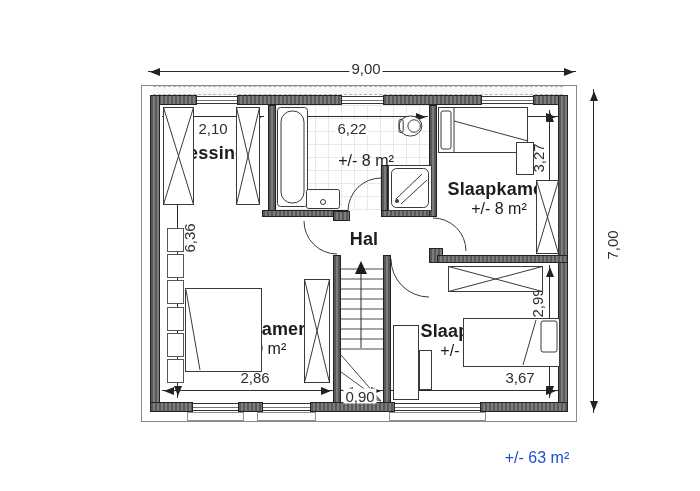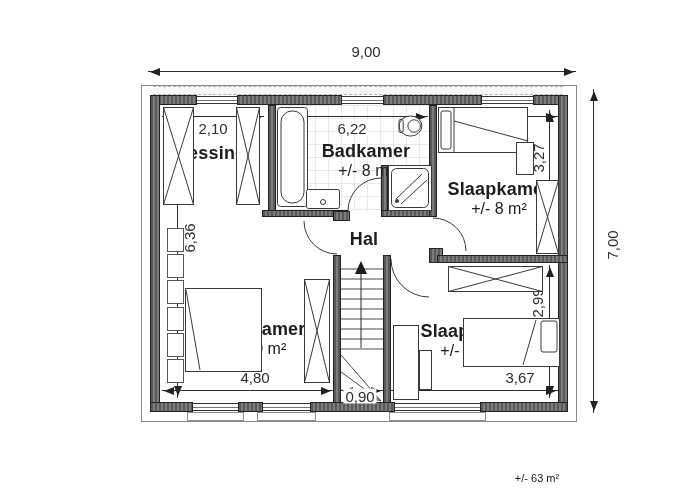--- a/index.html
+++ b/index.html
@@ -26,21 +26,21 @@
   .arr.left{border-right:10px solid #222;left:-2px;top:-4.5px;}
   .arr.right{border-left:10px solid #222;right:-2px;top:-4.5px;}
   .arr.up{border-bottom:10px solid #222;top:-2px;left:-4.5px;}
   .arr.down{border-top:10px solid #222;bottom:-2px;left:-4.5px;}
   .dim-label{position:absolute;transform:translate(-50%,-50%);font-size:15px;color:#2e2e2e;
              background:#fff;padding:0 2px;white-space:nowrap;line-height:1;}
   .dim-label.rot{transform:translate(-50%,-50%) rotate(-90deg);}
   .furn{position:absolute;}
   .furn svg{display:block;}
   .shelf-cell{box-sizing:border-box;border:1px solid #555;background:#fff;}
-  .total-area{position:absolute;transform:translate(-50%,-50%);font-size:11px;color:#0f172a;white-space:nowrap;margin-top:20px;}
+  .total-area{position:absolute;transform:translate(-50%,-50%);font-size:16px;color:#1d4ed8;white-space:nowrap;}
   svg.overlay{position:absolute;left:0;top:0;pointer-events:none;}
 </style>
 </head>
 <body>
 
 <div id="plan">
   <div class="total-area abs" style="left: 537px; top: 458px;">+/- 63 m²</div>
   <div class="abs outline" style="left: 141px; top: 85px; width: 436px; height: 337px;"></div>
     <div class="abs roof" style="left: 153px; top: 86px; width: 410px; height: 9px;"></div>
     <div class="abs tiles" style="left: 276px; top: 105px; width: 153px; height: 106px;"></div>
@@ -92,21 +92,20 @@
         <line stroke="#4a4a4a" stroke-width="1" fill="none" x1="341" y1="372" x2="381" y2="401"></line>
         <line stroke="#4a4a4a" stroke-width="1" fill="none" x1="341" y1="390" x2="381" y2="401"></line>
         <line stroke="#2b2b2b" stroke-width="1" fill="none" x1="361" y1="274" x2="361" y2="348"></line>
         <polygon fill="#1d1d1b" points="355,274 367,274 361,261"></polygon>
       </g>
     </svg>
 <div class="room-label" style="left: 207px; top: 153px;">
       <div class="nm">Dressing</div>
     </div>
     <div class="room-label" style="left: 366px; top: 161px;">
-      <div class="nm">Badkamer</div>
       <div class="ar">+/- 8 m²</div>
     </div>
     <div class="room-label" style="left: 499px; top: 199px;">
       <div class="nm">Slaapkamer</div>
       <div class="ar">+/- 8 m²</div>
     </div>
     <div class="room-label" style="left: 364px; top: 239px;">
       <div class="nm">Hal</div>
     </div>
     <div class="room-label" style="left: 254px; top: 339px;">
@@ -114,21 +113,21 @@
       <div class="ar">+/- 20 m²</div>
     </div>
     <div class="room-label" style="left: 472px; top: 341px;">
       <div class="nm">Slaapkamer</div>
       <div class="ar">+/- 11 m²</div>
     </div>
     <div class="dim-line h" style="left: 148px; top: 71px; width: 428px;">
       <div class="arr left"></div>
       <div class="arr right"></div>
     </div>
-    <div class="dim-label" style="left: 366px; top: 51px; text-align: right;">9,00</div>
+    <div class="dim-label" style="left: 366px; top: 68px; text-align: right;">9,00</div>
     <div class="dim-line v" style="left: 593px; top: 89px; height: 324px;">
       <div class="arr up"></div>
       <div class="arr down"></div>
     </div>
     <div class="dim-label rot" style="left: 612px; top: 245px;">7,00</div>
     <div class="dim-line h" style="left: 162px; top: 116px; width: 102px;">
       <div class="arr left"></div>
       <div class="arr right"></div>
     </div>
     <div class="dim-label" style="left: 213px; top: 128px;">2,10</div>
@@ -159,21 +158,21 @@
     <div class="dim-label rot" style="left: 189px; top: 238px;">6,36</div>
     <div class="dim-line v" style="left: 549px; top: 265px; height: 133px;">
       <div class="arr up"></div>
       <div class="arr down"></div>
     </div>
     <div class="dim-label rot" style="left: 537px; top: 303px;">2,99</div>
     <div class="dim-line h" style="left: 162px; top: 390px; width: 171px;">
       <div class="arr left"></div>
       <div class="arr right"></div>
     </div>
-    <div class="dim-label" style="left: 255px; top: 377px;">4,80</div>
+    <div class="dim-label" style="left: 255px; top: 377px;">2,86</div>
     <div class="dim-line h" style="left: 341px; top: 390px; width: 42px;">
       <div class="arr left"></div>
       <div class="arr right"></div>
     </div>
     <div class="dim-label" style="left: 360px; top: 396px;">0,90</div>
     <div class="dim-line h" style="left: 391px; top: 390px; width: 167px;">
       <div class="arr left"></div>
       <div class="arr right"></div>
     </div>
     <div class="dim-label" style="left: 476px; top: 377px; margin-left: 44px;">3,67</div>

